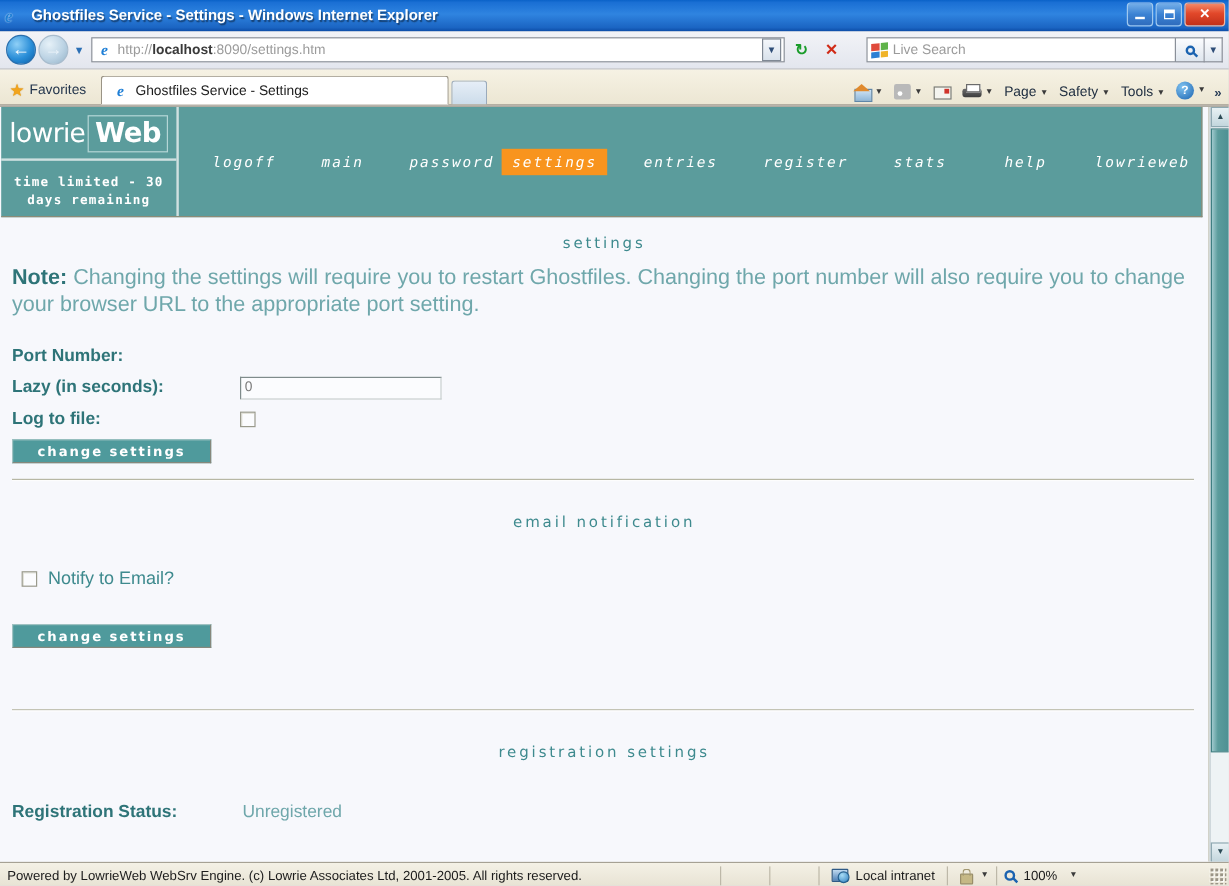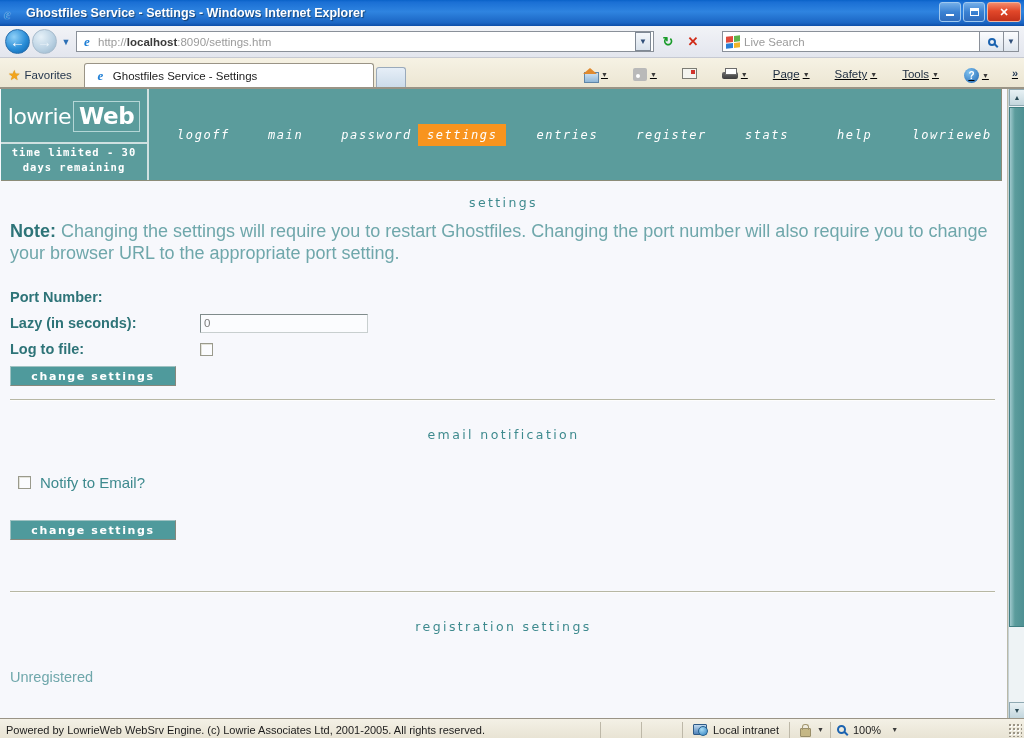--- a/index.html
+++ b/index.html
@@ -152,21 +152,21 @@
     border-radius: 3px 3px 0 0;
     display:flex; align-items:center; gap:5px; padding: 0 8px;
     font-size: 11.5px; color:#1c1c1c; margin-left: 2px;
   }
   .tab .ie-e { font-size: 13px; line-height: 15px; width: 15px; }
   .newtab {
     width: 30px; height: 20px; background: linear-gradient(180deg,#e6eef7,#ccdcea);
     border: 1px solid #9aaabb; border-bottom: none; border-radius: 3px 3px 0 0;
     margin-left: 2px;
   }
-  .cmdbar { position:absolute; right: 4px; bottom: 3px; display:flex; align-items:flex-start; gap:17px;text-decoration:underline; }
+  .cmdbar { position:absolute; right: 4px; bottom: 3px; display:flex; align-items:flex-end; gap:1px; }
   .cmd {
     display:flex; align-items:center; gap:3px; padding: 1px 4px;
     font-size: 11.5px; color: #1c2b3e; white-space: nowrap;
   }
   .caret { font-size: 7px; color:#3a3a3a; }
   .home-icon {
     width: 15px; height: 13px; position: relative; display:inline-block;
   }
   .home-icon::before {
     content:''; position:absolute; left:1px; top:4px; width:13px; height:9px;
@@ -246,21 +246,21 @@
     font-family: "DejaVu Sans", sans-serif; display:flex; align-items:center;
   }
   .brand-word .w2 {
     border: 1px solid #b4d6d6; padding: 1px 5px 2px; margin-left: 2px;
     font-weight: bold; font-size: 23px;
   }
   .brand-bot {
     border-top: 2px solid #cfe0e0;
     font-size: 10.5px; color:#fff; font-weight: bold;
     letter-spacing: 1px; text-align:center; line-height: 15px;
-    padding: 1px 2px 5px;
+    padding: 11px 2px 5px;
     font-family: "DejaVu Sans Mono", monospace;
   }
   .navwrap {
     flex: 1 1 auto; display:flex; align-items:center; padding-left: 28px; gap: 0; font-style: italic;
   }
   .navitem {
     font-size: 12px; color:#ffffff; letter-spacing: 1.6px;
     font-family: "DejaVu Sans Mono", monospace;
     padding: 4px 0; margin-right: 38px; white-space: nowrap;
   }
@@ -540,20 +540,21 @@
         <span class="cblabel">Notify to Email?</span>
       </div>
 
       <div class="btn" style="margin-top:29px">change settings</div>
 
       <div class="hr" style="margin-top:51px"></div>
 
       <div class="sectitle" style="padding-top:26px">registration settings</div>
 
       <div class="statusrow" style="margin-top:25px">
+        <span class="statuslabel">Registration Status:</span>
         <span class="statusval">Unregistered</span>
       </div>
     </div>
   </div>
 
   <div class="vscroll">
     <div class="sbbtn">▲</div>
     <div class="sbthumb"></div>
     <div class="sbbtn bot">▼</div>
   </div>

